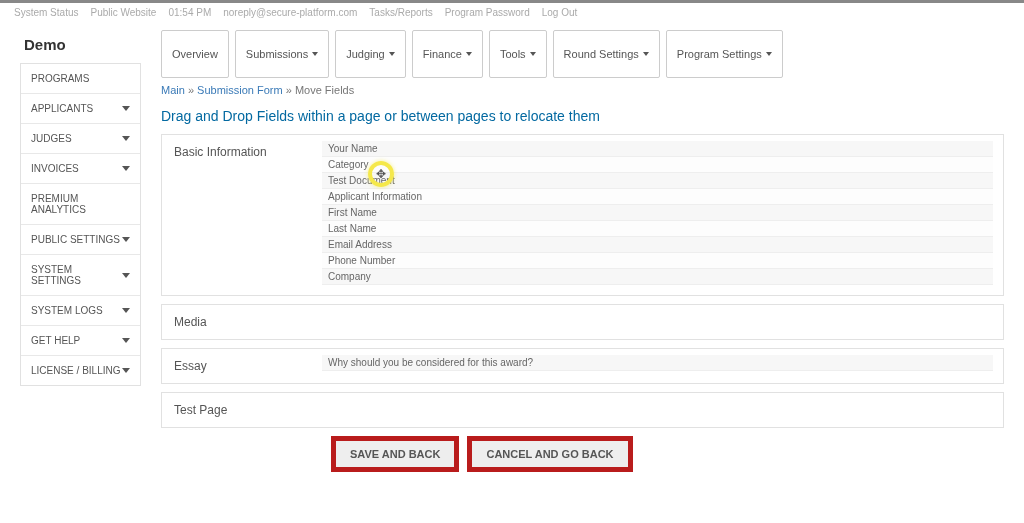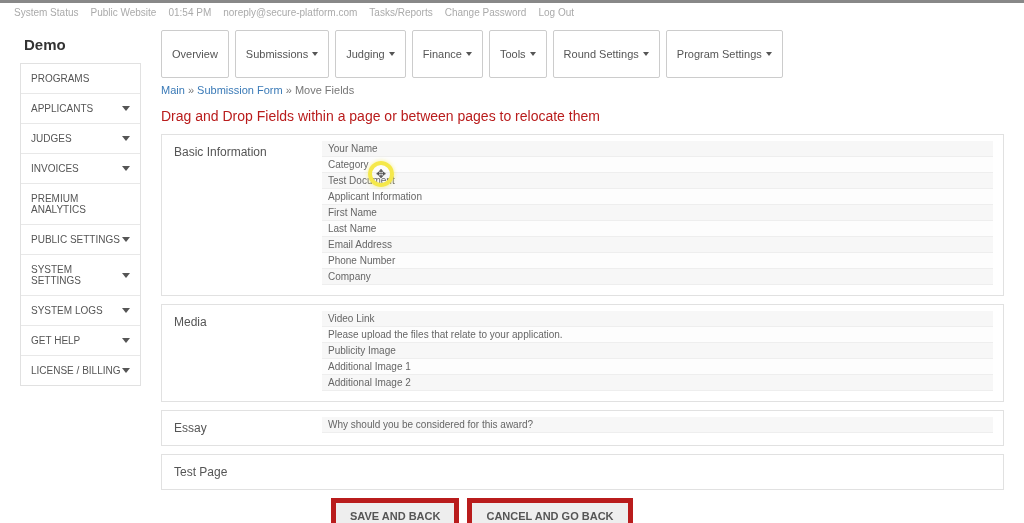--- a/index.html
+++ b/index.html
@@ -67,21 +67,21 @@
     gap: 4px;
   }
   .tab .caret {
     width: 0; height: 0;
     border-left: 3px solid transparent;
     border-right: 3px solid transparent;
     border-top: 4px solid #555;
   }
   .crumbs { font-size: 11px; color: #777; margin-bottom: 12px; }
   .crumbs a { color: #3a7ab7; text-decoration: none; }
-  .page-title { font-size: 14px; color: #b91c1c; margin-bottom: 10px; }
+  .page-title { font-size: 14px; color: #0369a1; margin-bottom: 10px; }
   .panel { border: 1px solid #e1e1e1; margin-bottom: 8px; display: flex; }
   .panel-label {
     width: 160px;
     flex-shrink: 0;
     padding: 10px 12px;
     font-size: 12px;
     color: #555;
   }
   .panel-body { flex: 1; padding: 6px 10px 10px 0; position: relative; }
   .field-row {
@@ -124,21 +124,21 @@
 </style>
 </head>
 <body>
 
 <div class="topbar">
   <span>System Status</span>
   <span>Public Website</span>
   <span>01:54 PM</span>
   <span>noreply@secure-platform.com</span>
   <span>Tasks/Reports</span>
-  <span>Change Password</span>
+  <span>Program Password</span>
   <span>Log Out</span>
 </div>
 
 <div class="container">
   <div class="sidebar">
     <div class="brand">Demo</div>
     <div class="side-nav" id="side-nav">
         <div class="side-item">
           <span>PROGRAMS</span>
         </div>
@@ -229,27 +229,20 @@
             <div class="field-row">Last Name</div>
             <div class="field-row">Email Address</div>
             <div class="field-row">Phone Number</div>
             <div class="field-row">Company</div>
             <div class="highlight-circle" style="left: 46px; top: 26px;"></div>
             <div class="move-cursor" style="left: 53px; top: 33px;">✥</div>
           </div>
         </div>
         <div class="panel">
           <div class="panel-label">Media</div>
-          <div class="panel-body">
-            <div class="field-row">Video Link</div>
-            <div class="field-row">Please upload the files that relate to your application.</div>
-            <div class="field-row">Publicity Image</div>
-            <div class="field-row">Additional Image 1</div>
-            <div class="field-row">Additional Image 2</div>
-          </div>
         </div>
         <div class="panel">
           <div class="panel-label">Essay</div>
           <div class="panel-body">
             <div class="field-row">Why should you be considered for this award?</div>
           </div>
         </div>
         <div class="panel">
           <div class="panel-label">Test Page</div>
           <div class="panel-body"></div>

